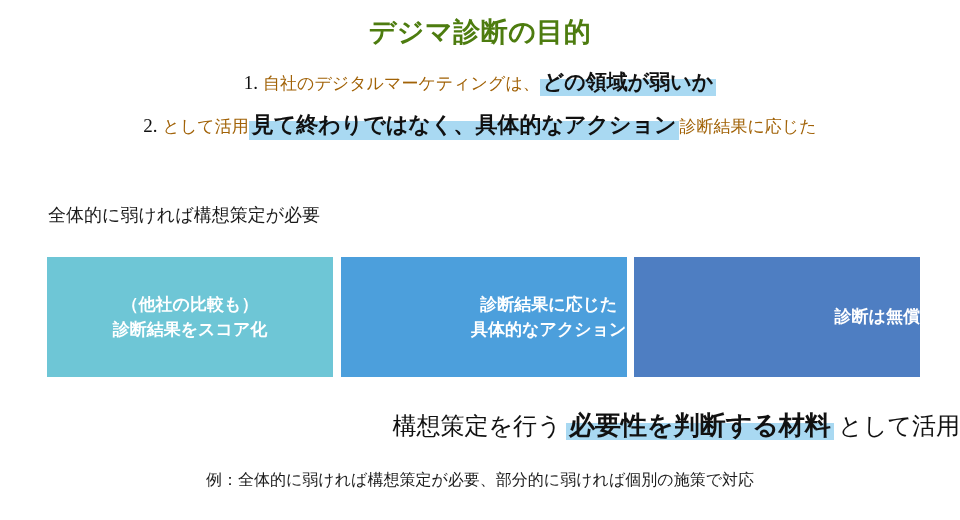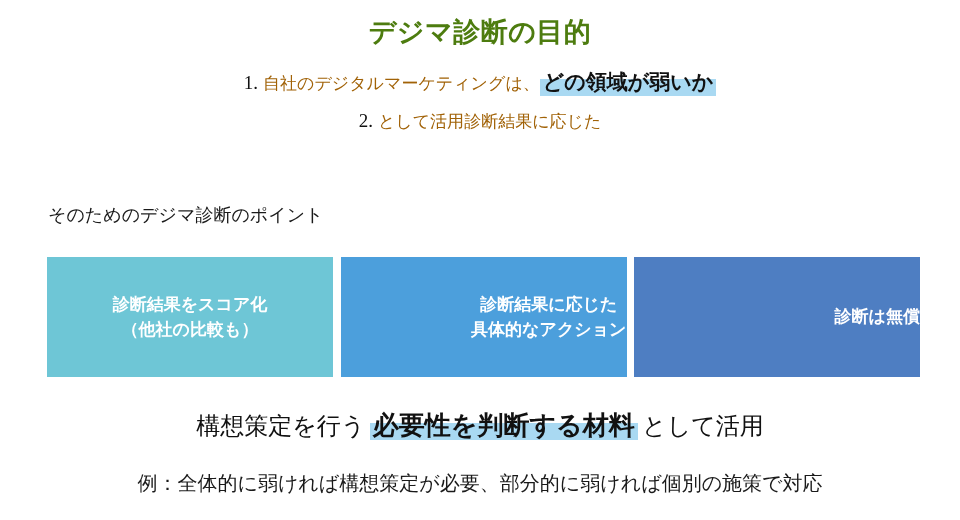--- a/index.html
+++ b/index.html
@@ -105,21 +105,21 @@
     line-height: 1.5;
     box-sizing: border-box;
   }
 
   
   .conclusion {
     position: absolute;
     top: 408px;
     left: 0;
     width: 960px;
-    text-align: center;
+    text-align: right;
     white-space: nowrap;
   }
   .concl-plain {
     font-size: 24px;
     color: #111111;
   }
   .concl-strong {
     font-size: 26px;
     font-weight: bold;
     color: #111111;
@@ -129,21 +129,21 @@
                 rgba(169,217,242,0) 58%, rgba(169,217,242,0) 100%);
   }
 
   
   .footnote {
     position: absolute;
     top: 470px;
     left: 0;
     width: 960px;
     text-align: center;
-    font-size: 20px;
+    font-size: 16px;
     color: #1a1a1a;
     white-space: nowrap;
   }
 </style>
 </head>
 <body style="background-color: rgb(255, 255, 255);">
 
 <div class="slide">
 
   <div class="slide-title">デジマ診断の目的</div>
@@ -152,33 +152,34 @@
 
     <div class="objective-row">
       <span class="obj-num">1.</span>
       <span class="obj-text">自社のデジタルマーケティングは、</span>
       <span class="obj-strong">どの領域が弱いか</span>
     </div>
 
     <div class="objective-row">
       <span class="obj-num">2.</span>
       <span class="obj-text">として活用</span>
+      <span class="obj-strong big">見て終わりではなく、具体的なアクション</span>
       <span class="obj-text">診断結果に応じた</span>
     </div>
 
   </div>
 
-  <div class="points-label">そのためのデジマ診断のポイント</div>
+  <div class="points-label">全体的に弱ければ構想策定が必要</div>
 
   <div class="box-row">
 
     <div class="point-box" id="box-0" style="background-color: rgb(110, 198, 214);">
       <div>
+        <div>（他社の比較も）</div>
         <div>診断結果をスコア化</div>
-        <div>（他社の比較も）</div>
       </div>
     </div>
 
     <div class="point-box" id="box-1" style="background-color: rgb(76, 159, 220); justify-content: flex-end;">
       <div>
         <div>診断結果に応じた</div>
         <div>具体的なアクション</div>
       </div>
     </div>
 

